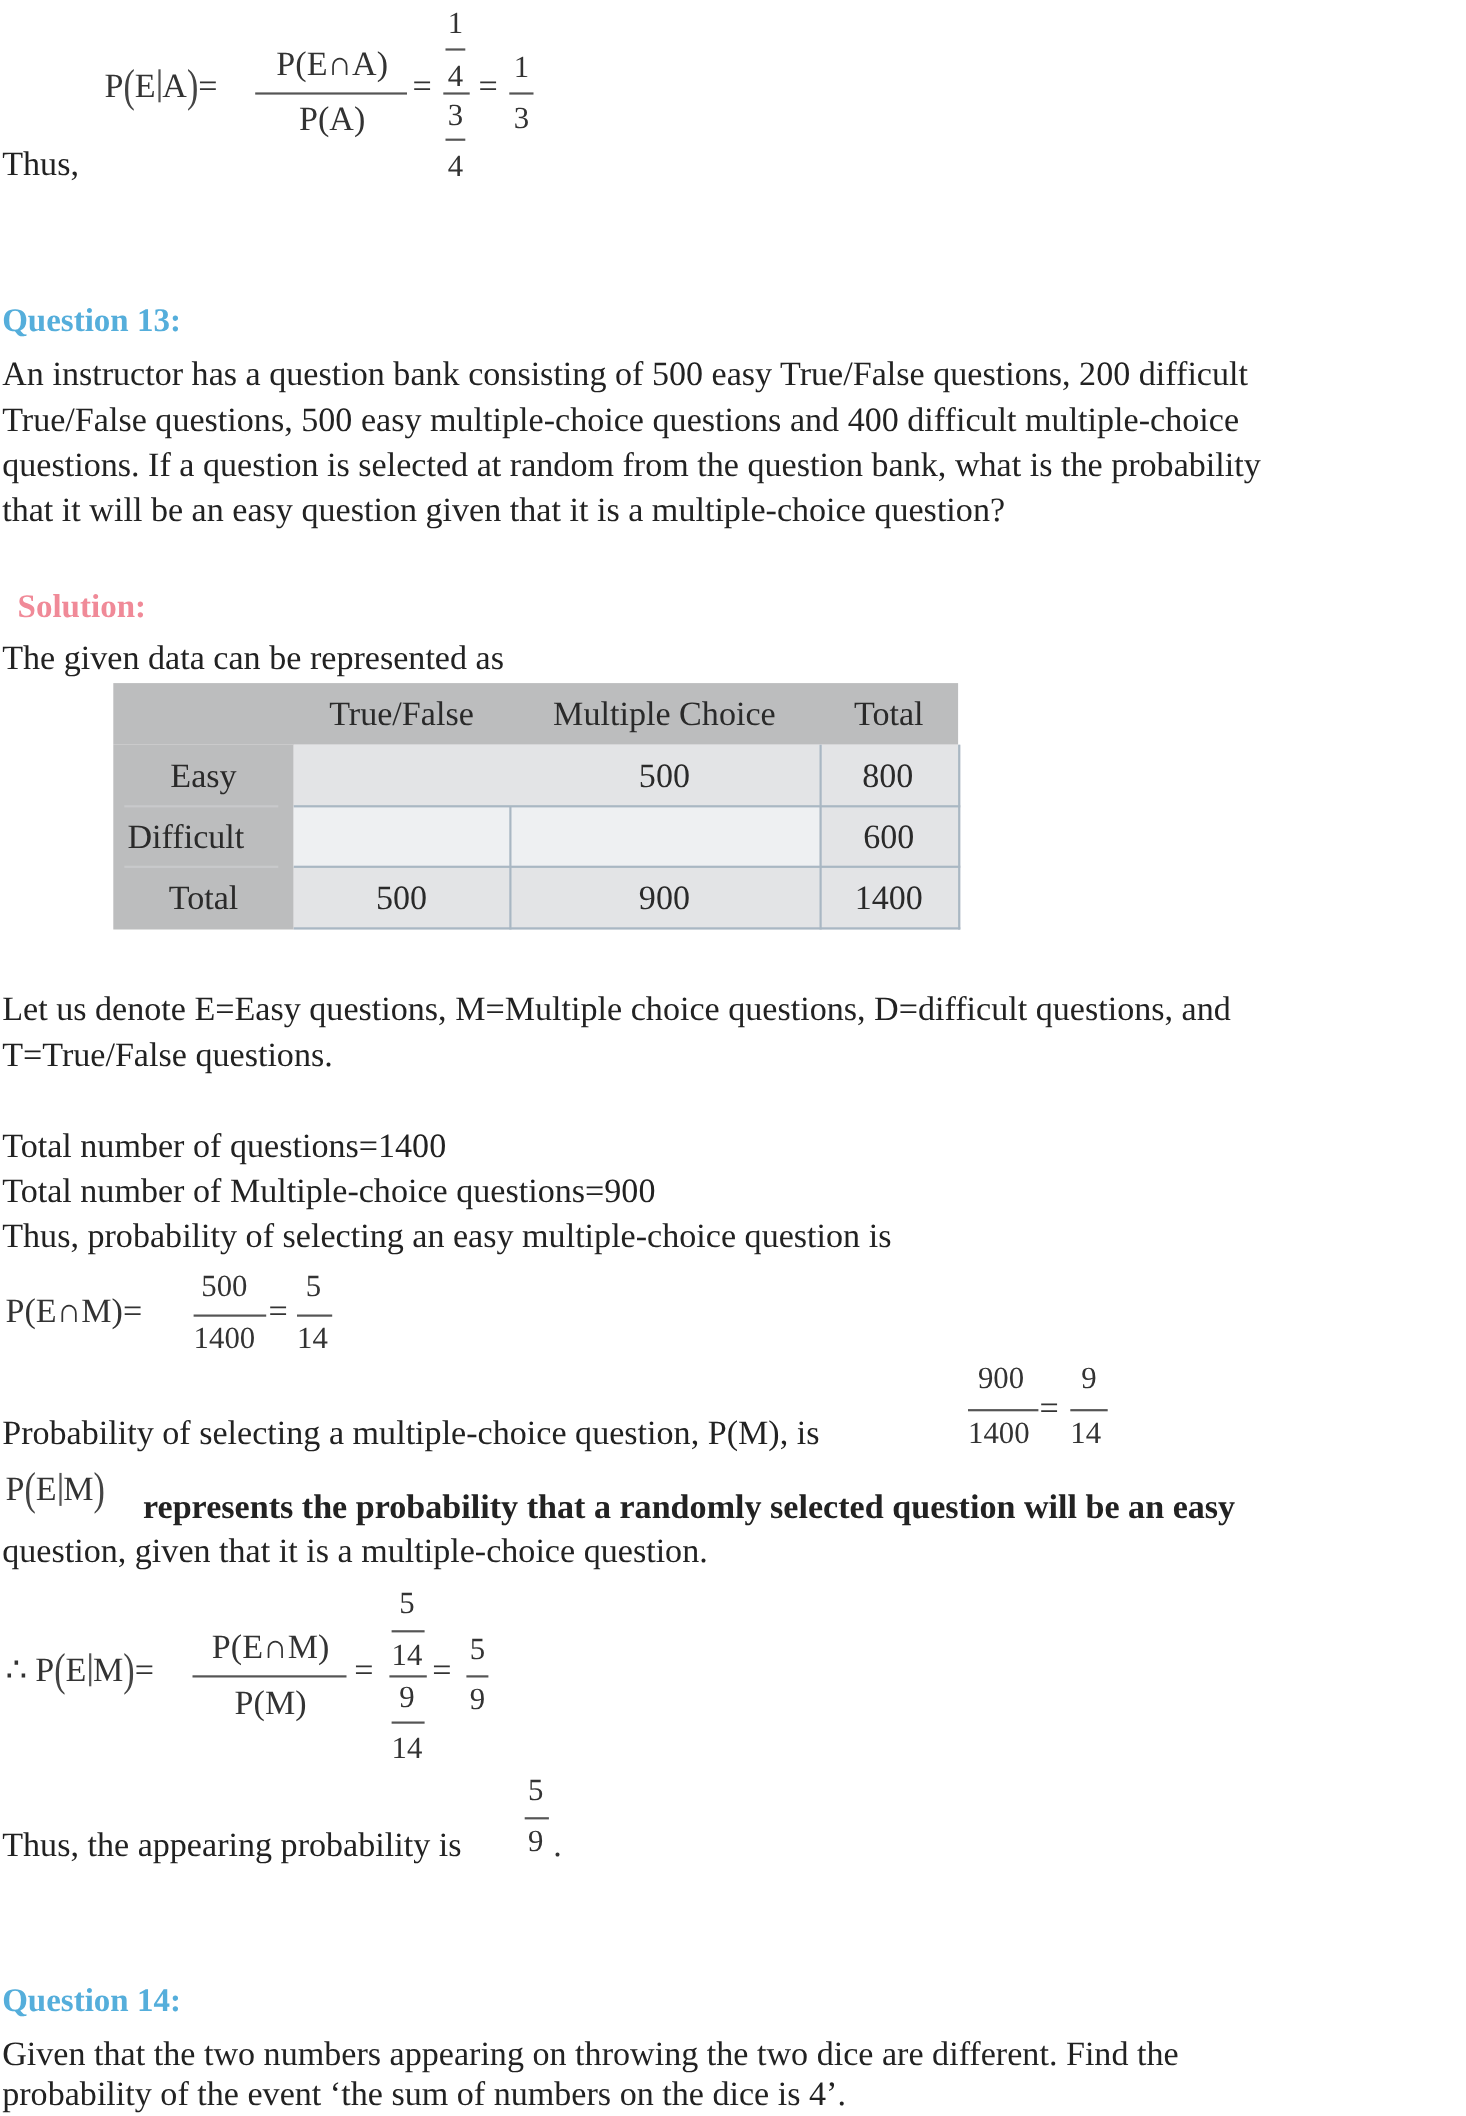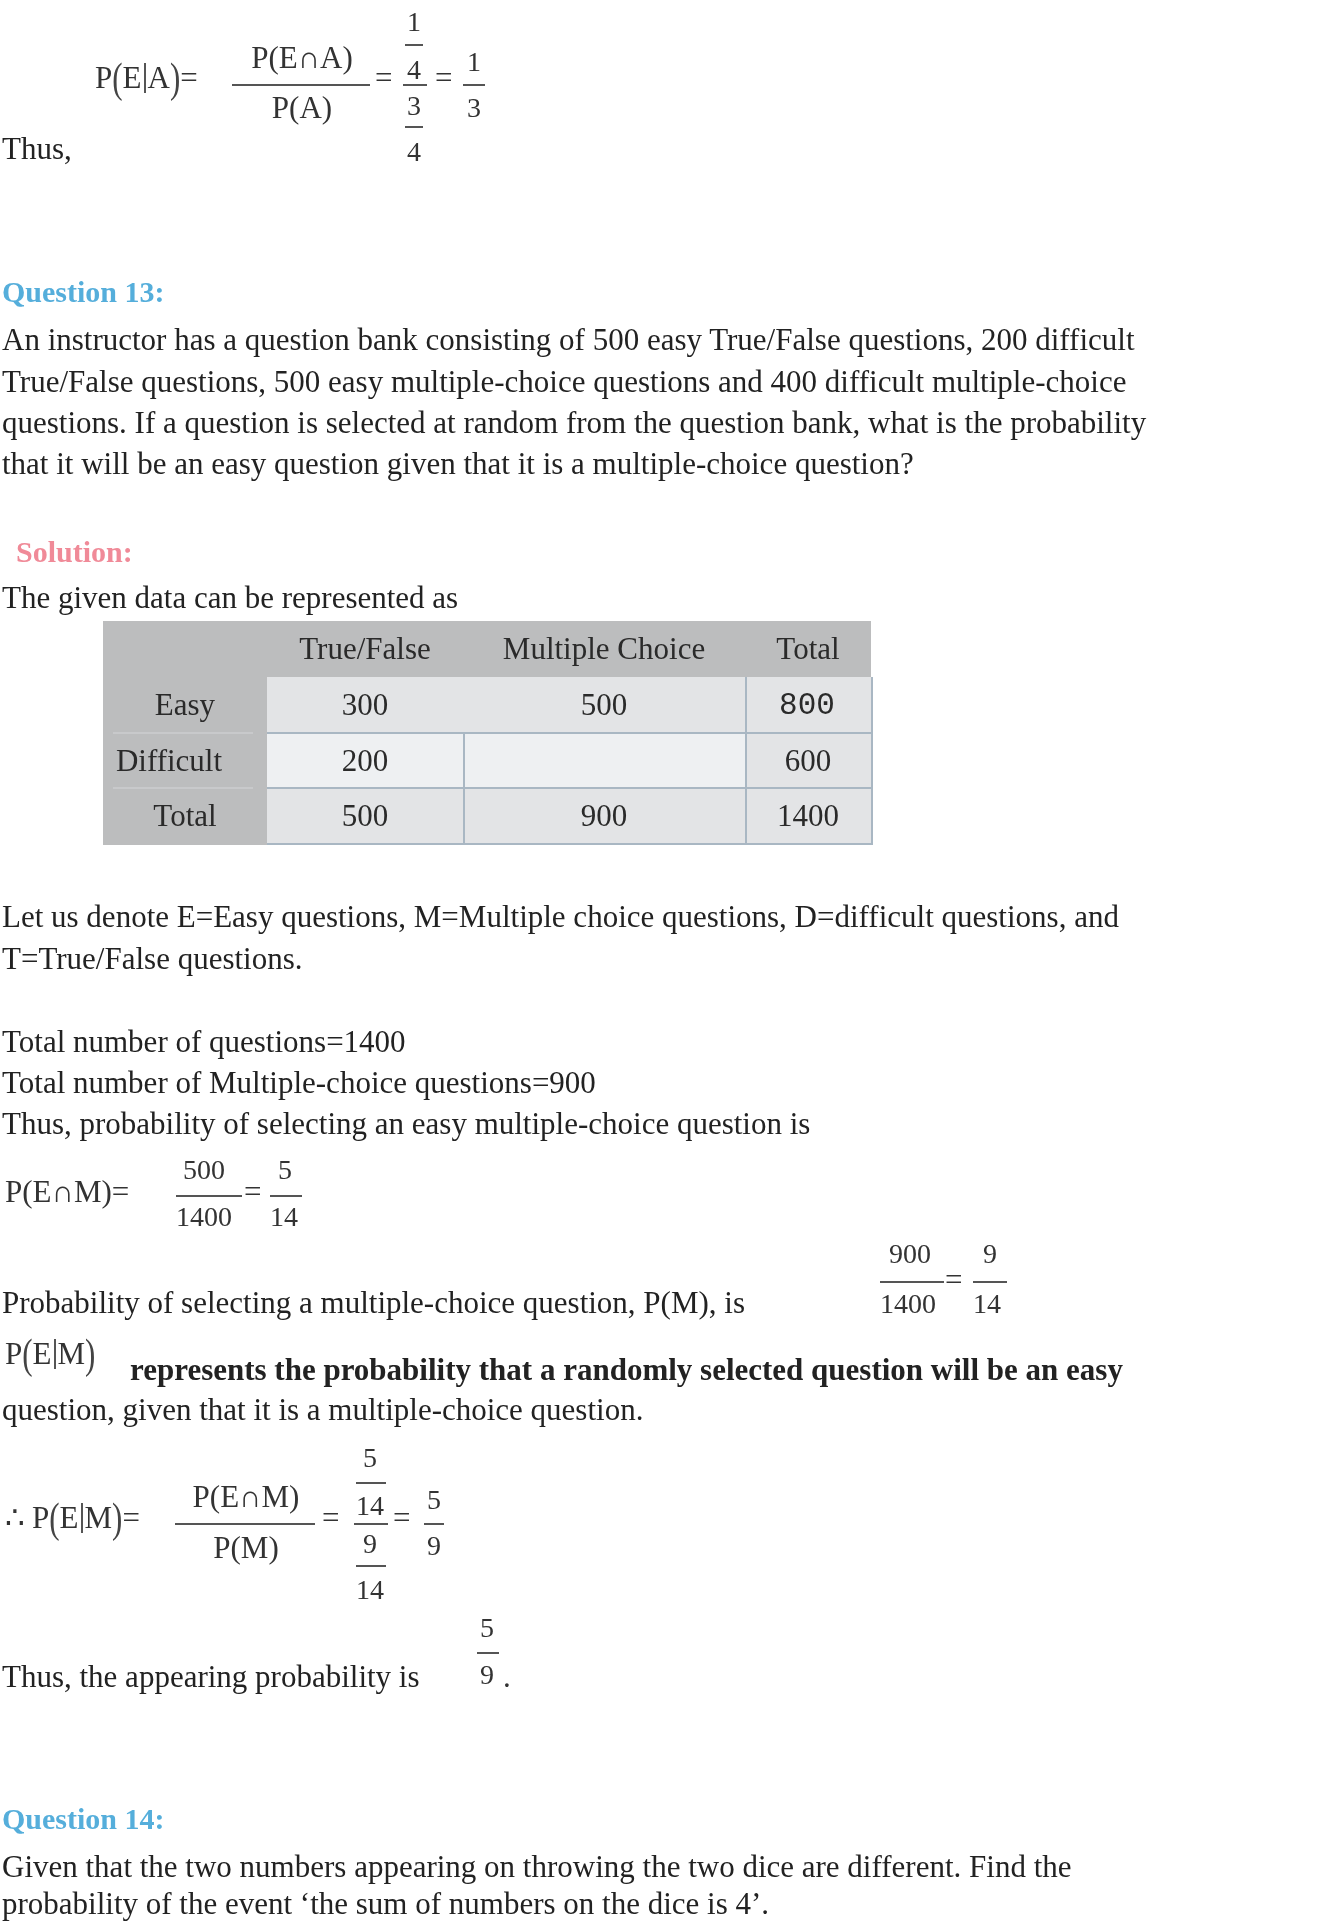--- a/index.html
+++ b/index.html
@@ -77,26 +77,24 @@
   <div class="rh-sep" style="left:10px; top:166px; width:140px;"></div>
   <div class="vline" style="left:360px; top:112px; height:112px;"></div>
   <div class="vline" style="left:642px; top:56px; height:168px;"></div>
   <div class="vline" style="left:768px; top:56px; height:168px;"></div>
 
   <div class="cell" style="left:360px; top:0; width:282px; height:56px;">Multiple Choice</div>
   <div class="cell" style="left:164px; top:0; width:196px; height:56px;">True/False</div>
   <div class="cell" style="left:642px; top:0; width:126px; height:56px;">Total</div>
 
   <div class="cell" style="left:0; top:56px; width:164px; height:56px;">Easy</div>
-  <div class="cell" style="left:164px; top:56px; width:196px; height:56px;">300</div>
   <div class="cell" style="left:360px; top:56px; width:282px; height:56px;">500</div>
-  <div class="cell" style="left:642px; top:56px; width:124px; height:56px;font-family:Liberation Mono, monospace;">800</div>
+  <div class="cell" style="left:642px; top:56px; width:124px; height:56px;">800</div>
 
   <div class="cell" style="left:0; top:112px; width:132px; height:55px;">Difficult</div>
-  <div class="cell" style="left:164px; top:112px; width:196px; height:55px;">200</div>
   <div class="cell" style="left:642px; top:112px; width:126px; height:55px;">600</div>
 
   <div class="cell" style="left:0; top:167px; width:164px; height:55px;">Total</div>
   <div class="cell" style="left:164px; top:167px; width:196px; height:55px;">500</div>
   <div class="cell" style="left:360px; top:167px; width:282px; height:55px;">900</div>
   <div class="cell" style="left:642px; top:167px; width:126px; height:55px;">1400</div>
 </div>
 
 <div class="line" style="top:901px;">Let us denote E=Easy questions, M=Multiple choice questions, D=difficult questions, and</div>
 <div class="line" style="top:943px;">T=True/False questions.</div>

